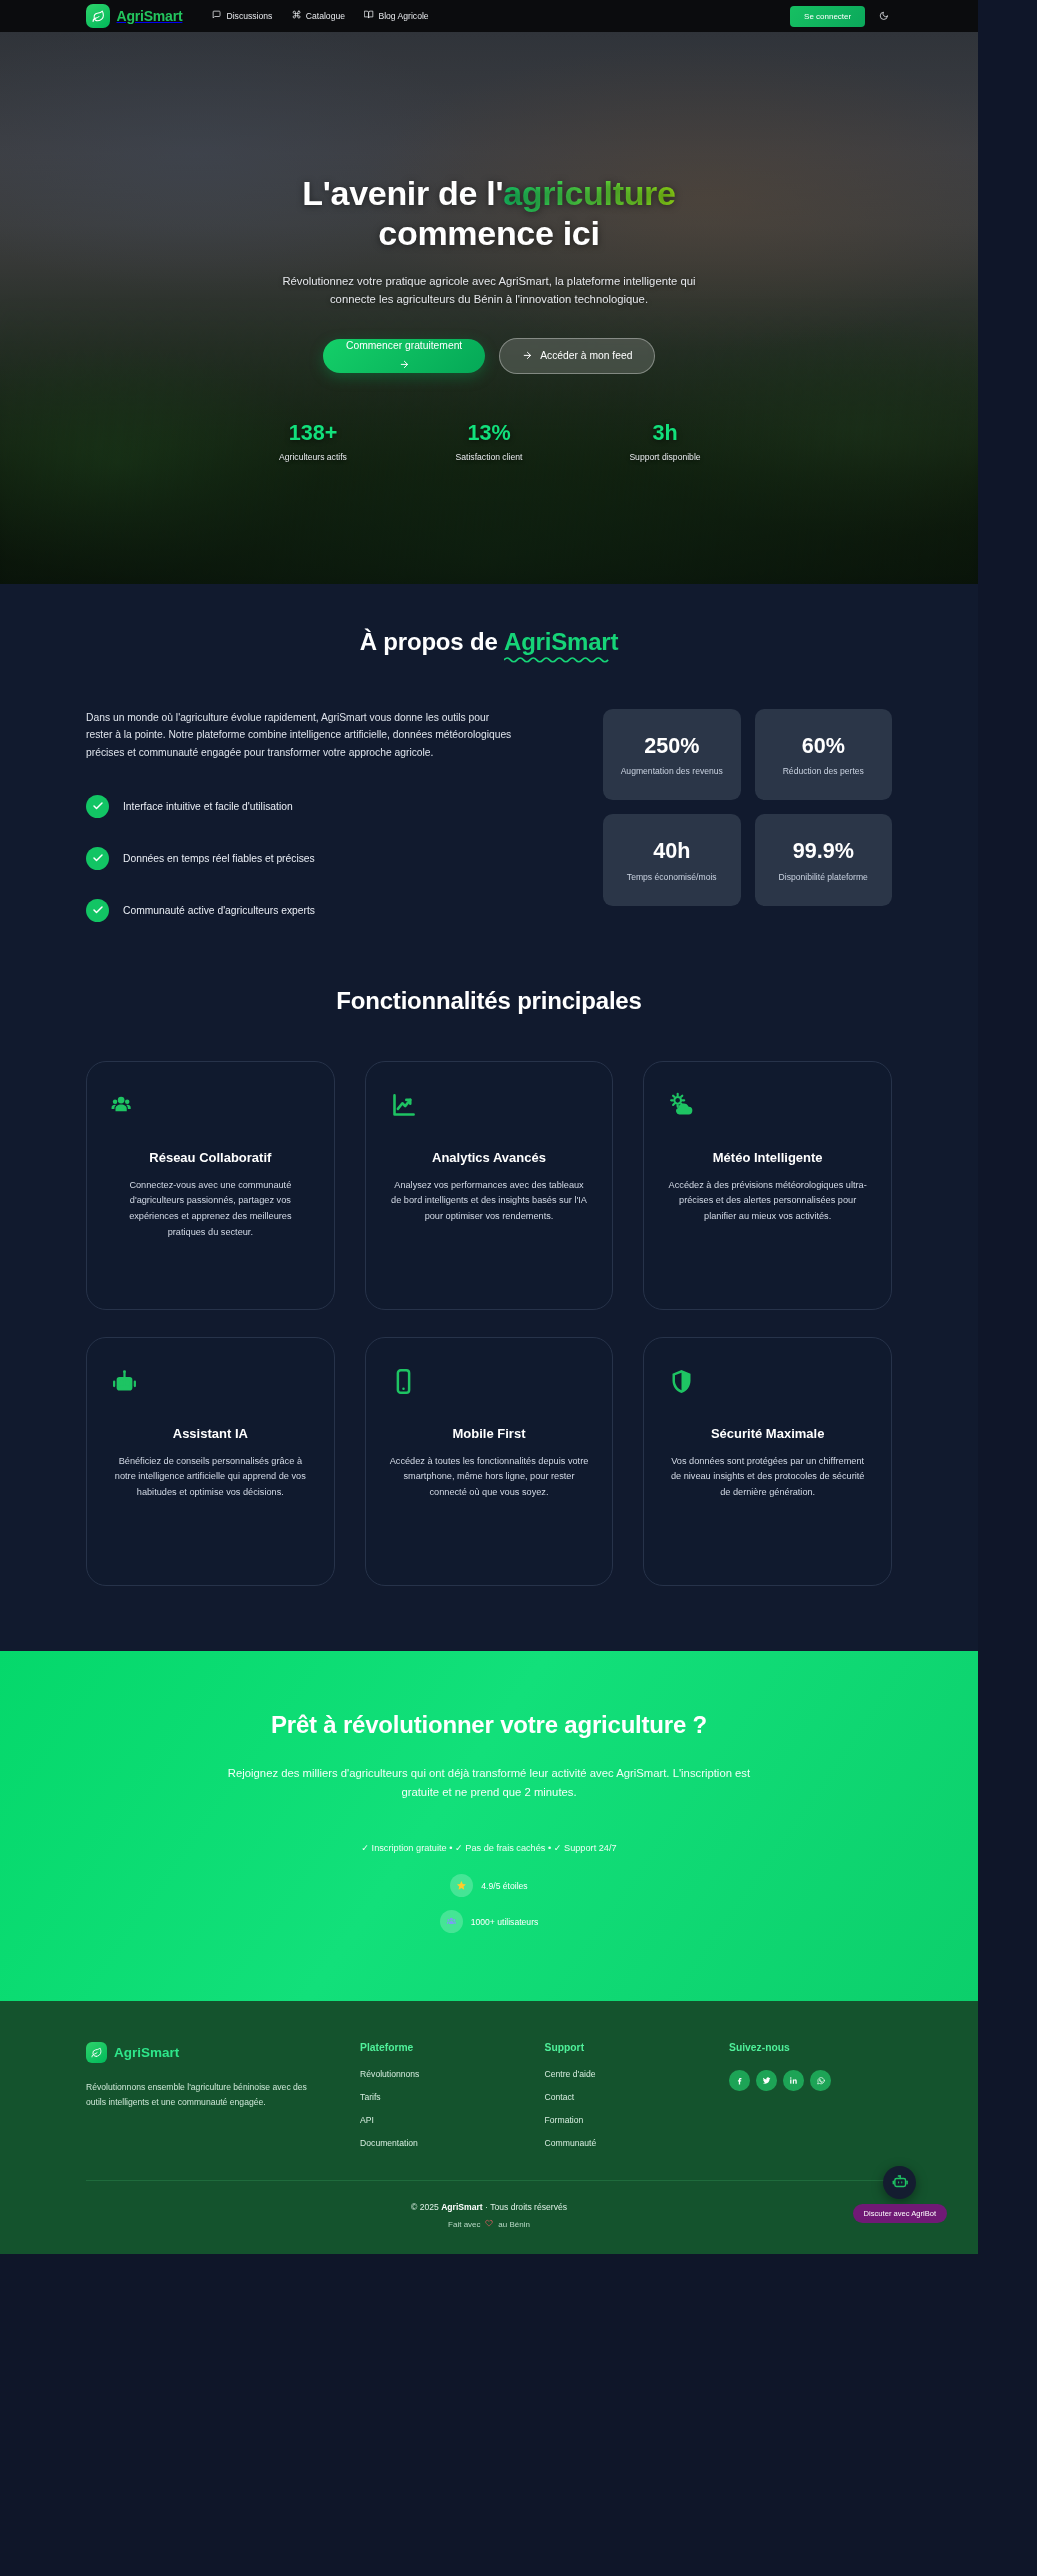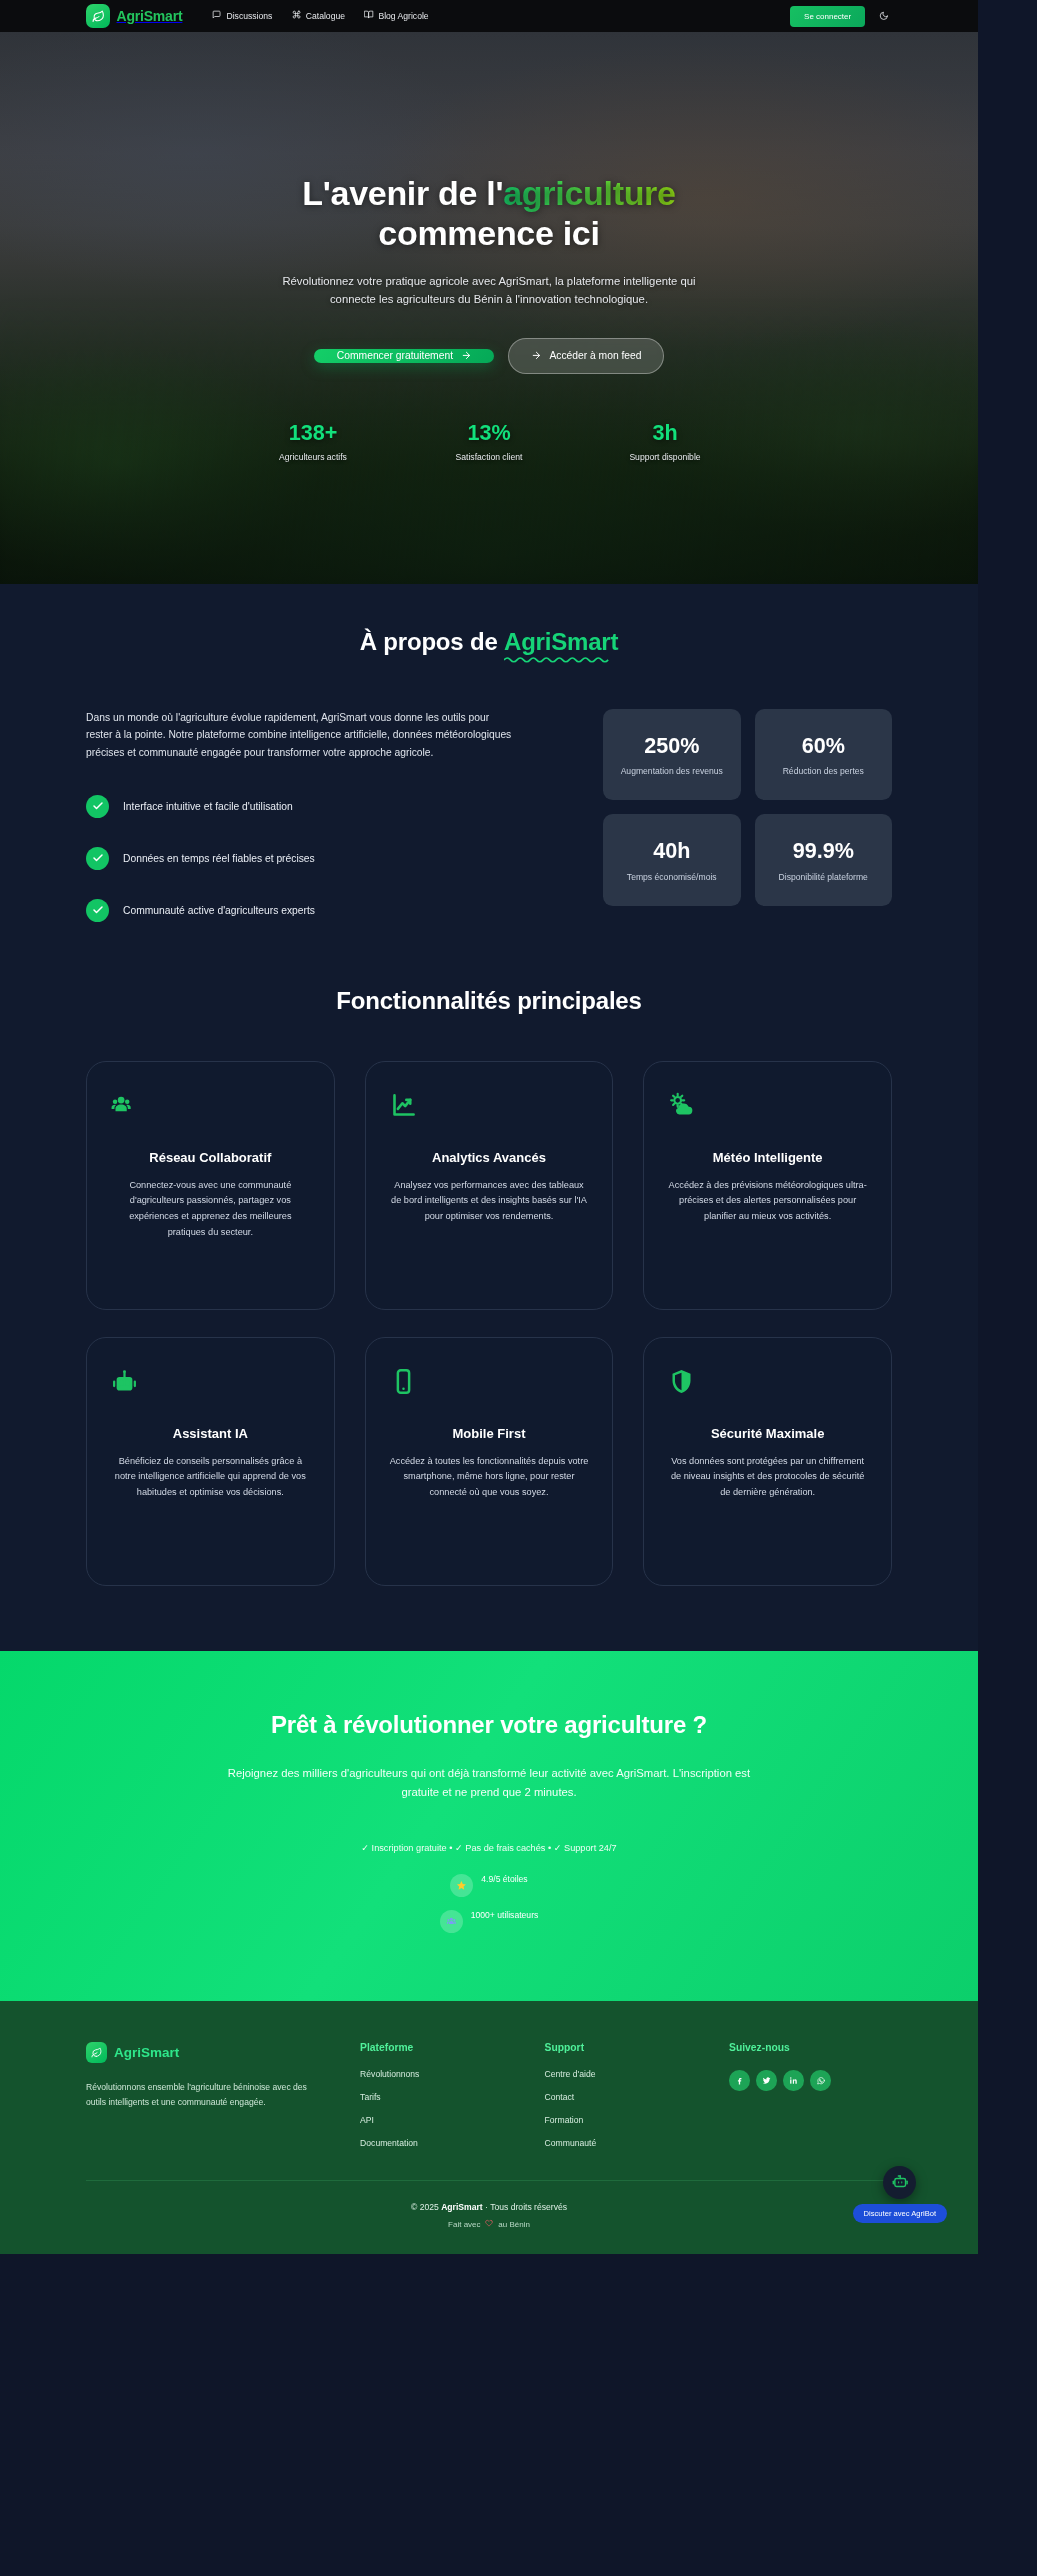--- a/index.html
+++ b/index.html
@@ -88,20 +88,21 @@
     font-size:11.3px;line-height:1.62;color:#e5e7eb;
     text-shadow:0 0.5px 4.3px rgba(0,0,0,.55);
   }
   .hero-actions{margin-top:30px;display:flex;gap:14px;align-items:center;}
   .btn-primary-lg{
     background:linear-gradient(135deg,#14cf68 0%,#05a857 100%);
     border:none;border-radius:21.6px;color:#fff;
     padding:1px 23px;font-size:10.3px;font-family:inherit;cursor:pointer;
     display:flex;align-items:center;gap:7.6px;white-space:nowrap;
     box-shadow:0 4.3px 14px rgba(8,160,80,.35);
+    flex-direction:column;
   }
   .btn-ghost-lg{
     background:rgba(255,255,255,.16);
     border:0.5px solid rgba(255,255,255,.34);
     border-radius:21.6px;color:#fff;backdrop-filter:blur(3.2px);
     padding:10.3px 21.6px;font-size:10.3px;font-family:inherit;cursor:pointer;
     display:flex;align-items:center;gap:7.6px;white-space:nowrap;
   }
   .hero-stats{
     margin-top:46px;display:flex;gap:79px;justify-content:center;
@@ -165,21 +166,21 @@
     box-shadow:0 4.3px 12px rgba(0,0,0,.12);
   }
   .btn-wa{
     background:rgba(255,255,255,.22);border:0.5px solid rgba(255,255,255,.42);
     color:#fff;border-radius:23px;
     padding:10.8px 23px;font-size:10.3px;font-family:inherit;cursor:pointer;
     display:flex;align-items:center;gap:8.6px;white-space:nowrap;
   }
   .cta-fine{margin-top:40px;font-size:9.2px;color:#effff5;}
   .badges{margin-top:21.6px;display:flex;flex-direction:column;align-items:center;gap:13px;}
-  .badge{display:flex;gap:8px;}
+  .badge{display:flex;align-items:center;gap:8px;}
   .badge-ic{
     width:23px;height:23px;border-radius:50%;background:rgba(255,255,255,.22);
     display:flex;align-items:center;justify-content:center;font-size:9.7px;
   }
   .badge-txt{font-size:8.6px;color:#fff;}
 
   
   .footer{background:#14532d;padding:41px 86px 0;}
   .f-grid{display:grid;grid-template-columns:1.55fr 1fr 1fr 1fr;gap:21.6px;}
   .f-brand{display:flex;align-items:center;gap:7.6px;}
@@ -209,21 +210,21 @@
   .chat-widget{
     position:absolute;right:31px;bottom:31px;z-index:60;
     display:flex;flex-direction:column;align-items:center;gap:5.4px;
   }
   .chat-fab{
     width:33px;height:33px;border-radius:50%;background:#141d30;
     display:flex;align-items:center;justify-content:center;
     border:none;cursor:pointer;box-shadow:0 3.2px 12px rgba(0,0,0,.4);
   }
   .chat-pill{
-    background:#1d4ed8;color:#fff;border:none;border-radius:10.8px;
+    background:#701a75;color:#fff;border:none;border-radius:10.8px;
     padding:4.9px 10.8px;font-size:7.6px;font-family:inherit;cursor:pointer;white-space:nowrap;
   }
 </style>
 </head>
 <body>
 
 <div class="page">
 
   <nav class="navbar">
     <a class="brand" href="#">

